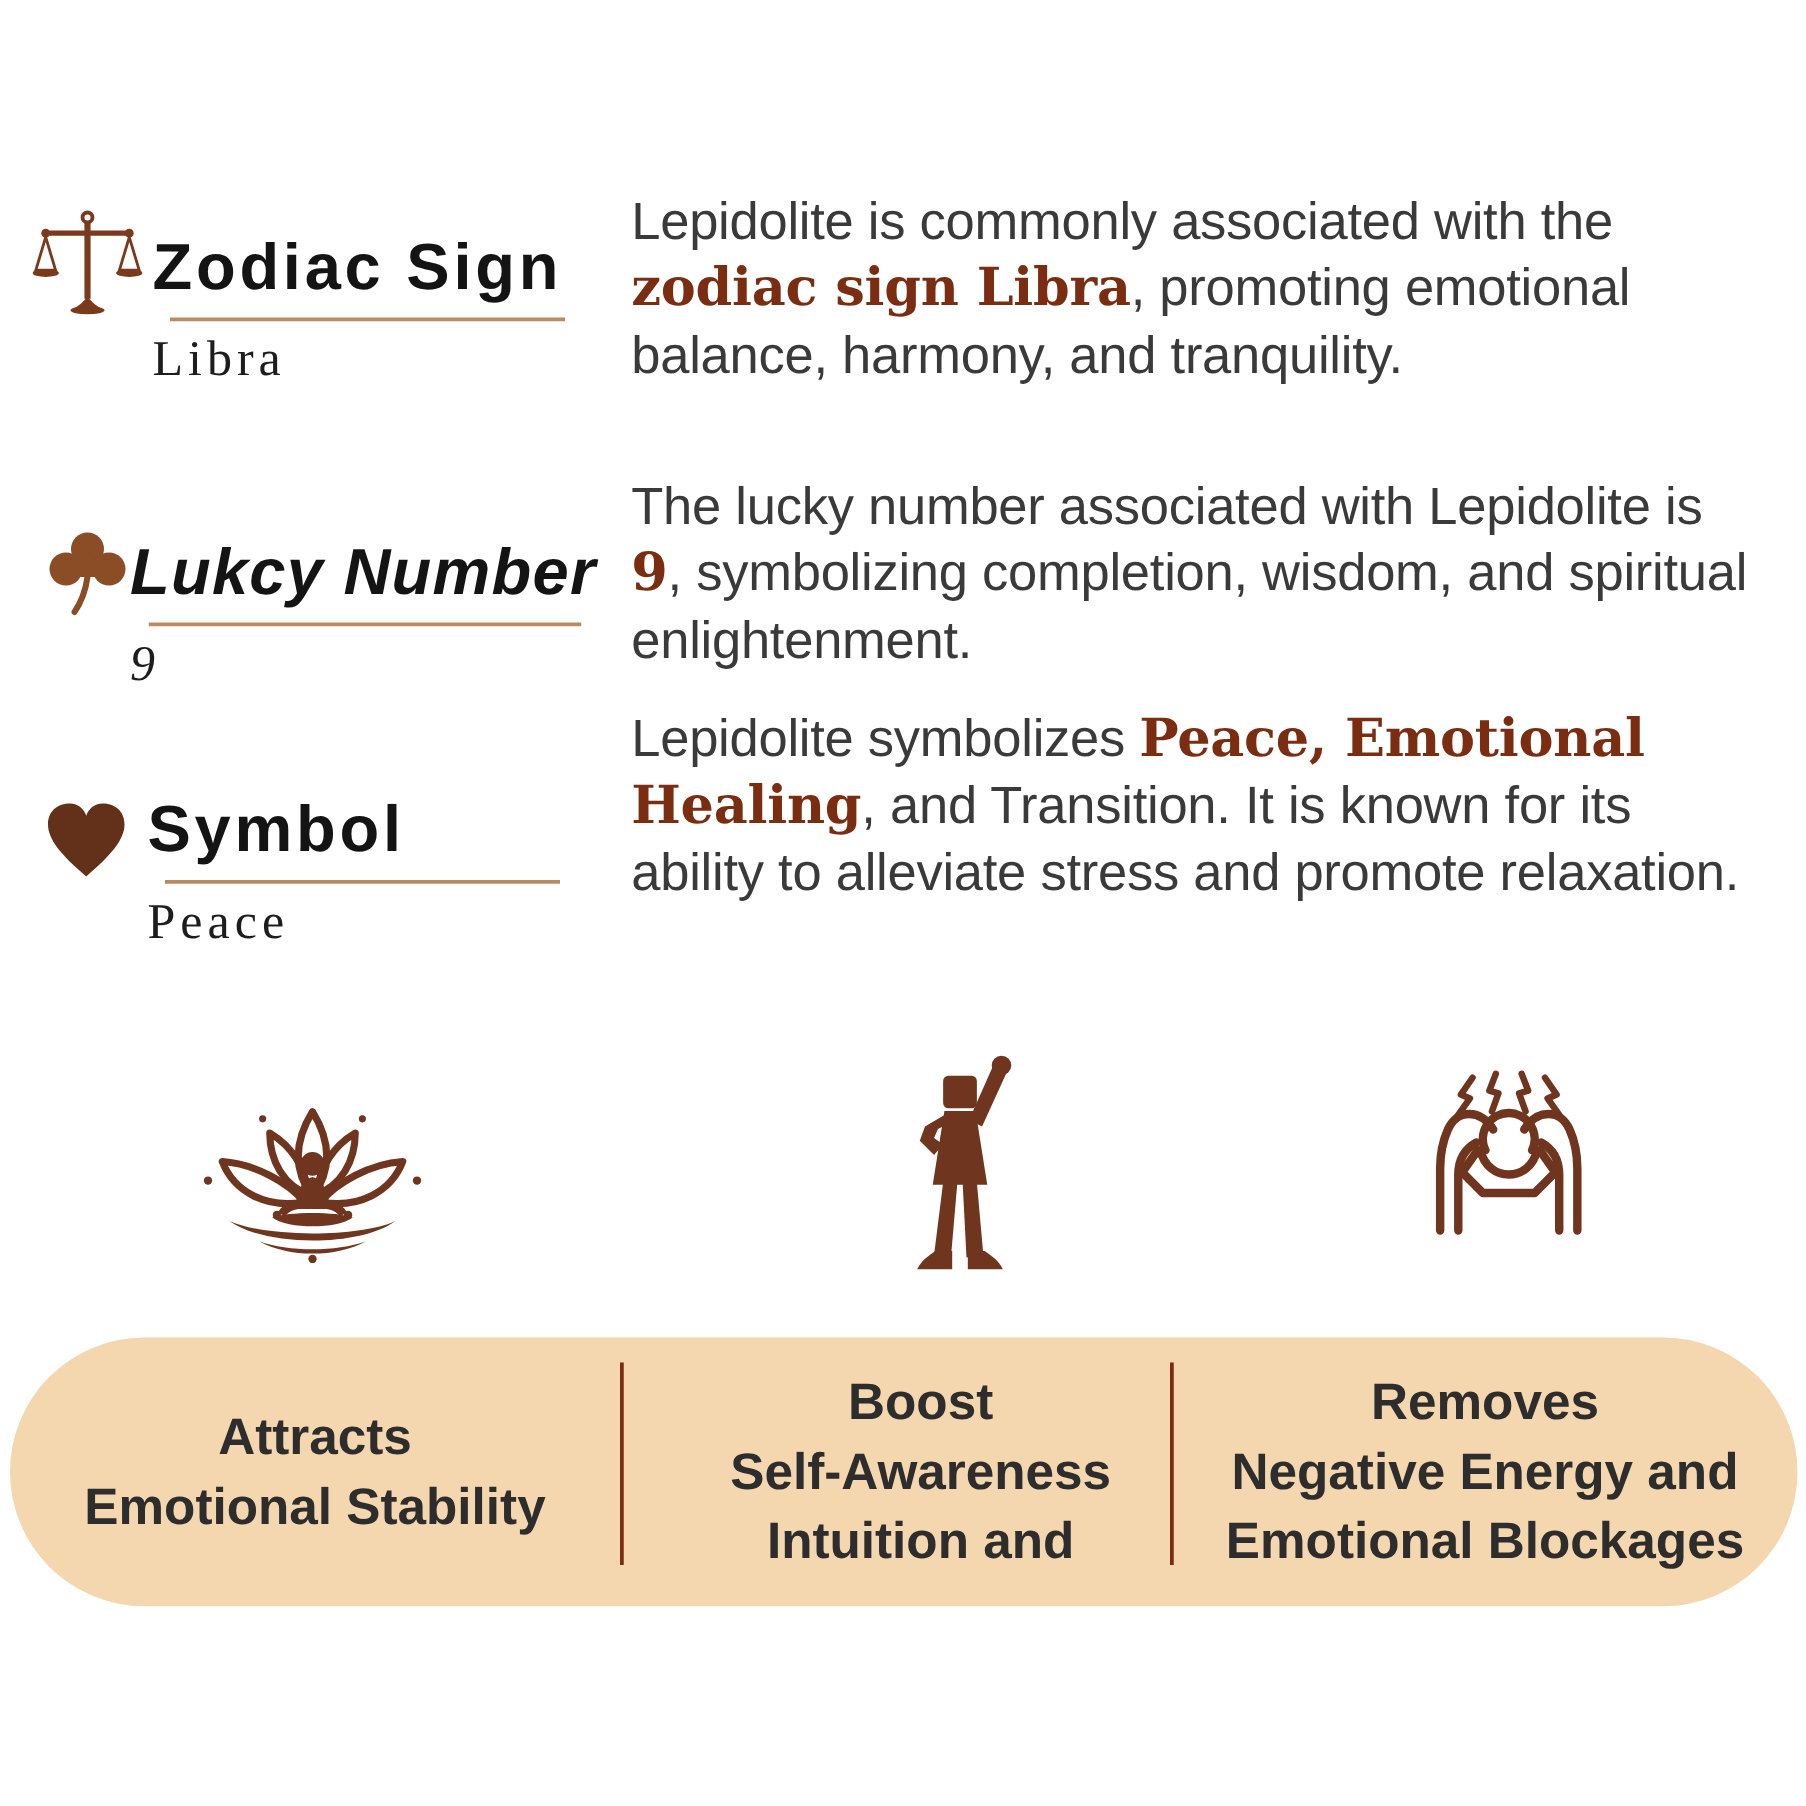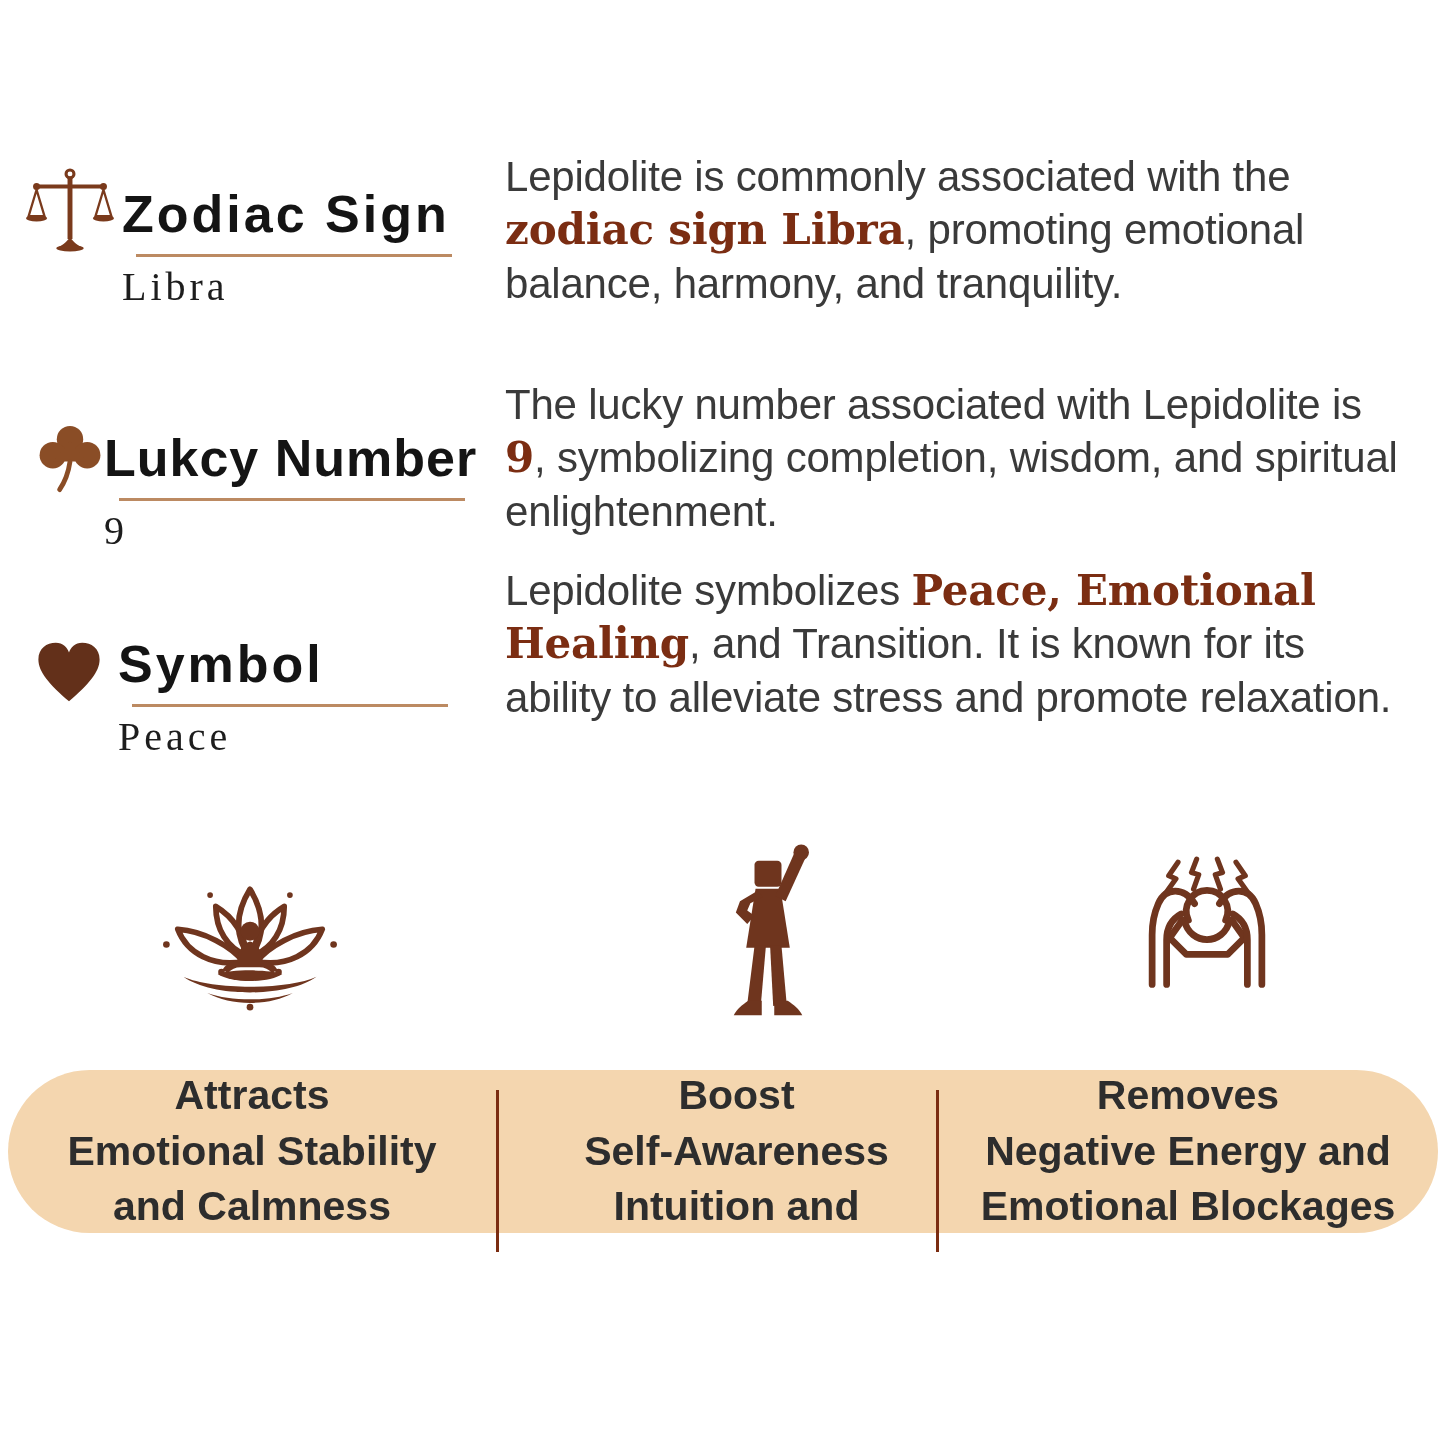--- a/index.html
+++ b/index.html
@@ -67,21 +67,21 @@
     font-weight: bold;
     color: var(--highlight-brown);
   }
 
   
   .banner {
     position: absolute;
     left: 8px;
     top: 1070px;
     width: 1430px;
-    height: 163px;
+    height: 215px;
     background: var(--banner-bg);
     border-radius: 110px;
     display: flex;
     align-items: center;
   }
   .banner-col {
     display: flex;
     align-items: center;
     justify-content: center;
     text-align: center;
@@ -140,21 +140,21 @@
 
   <div class="icon-box clover" style="left:30px; top:418px; width:80px; height:84px;">
     <svg viewBox="0 0 100 100" fill="currentColor">
       <circle cx="50" cy="24" r="16.5"></circle>
       <circle cx="28.5" cy="44" r="16.5"></circle>
       <circle cx="71.5" cy="44" r="16.5"></circle>
       <path d="M50 26 L29 52 L71 52 Z"></path>
       <path d="M50 52 C48 66 44.5 76 37 87" fill="none" stroke="currentColor" stroke-width="6" stroke-linecap="round"></path>
     </svg>
   </div>
-  <div class="title-block" style="left:104px; top:428px; width:376px;">
+  <div class="title-block" style="left:104px; top:428px; width:376px;font-style:italic;">
     <div class="row-title" style="letter-spacing:1px;">Lukcy Number</div>
     <div class="row-underline"></div>
     <div class="row-value">9</div>
   </div>
   <p class="para" style="top:378px;"><span>The lucky number associated with Lepidolite is </span><span class="hl">9</span><span>, symbolizing completion, wisdom, and spiritual enlightenment.</span></p>
 
   <div class="icon-box heart" style="left:34px; top:640px; width:70px; height:64px;">
     <svg viewBox="0 0 100 92" fill="currentColor">
       <path d="M50 88 C22 64 6 46 6 28 C6 12 18 4 31 4 C41 4 48 11 50 18 C52 11 59 4 69 4 C82 4 94 12 94 28 C94 46 78 64 50 88 Z"></path>
     </svg>
@@ -224,21 +224,20 @@
         <path d="M109 124 L109 81 C109 69 104 61 95 56"></path>
       </g>
     </svg>
   </div>
 
   <div class="banner">
     <div class="banner-col col-1">
       <div class="benefit-text">
         <div>Attracts</div>
         <div>Emotional Stability</div>
-        <div>and Calmness</div>
       </div>
     </div>
     <div class="banner-col col-2">
       <div class="benefit-text">
         <div>Boost</div>
         <div>Self-Awareness</div>
         <div>Intuition and</div>
       </div>
     </div>
     <div class="banner-col col-3">

